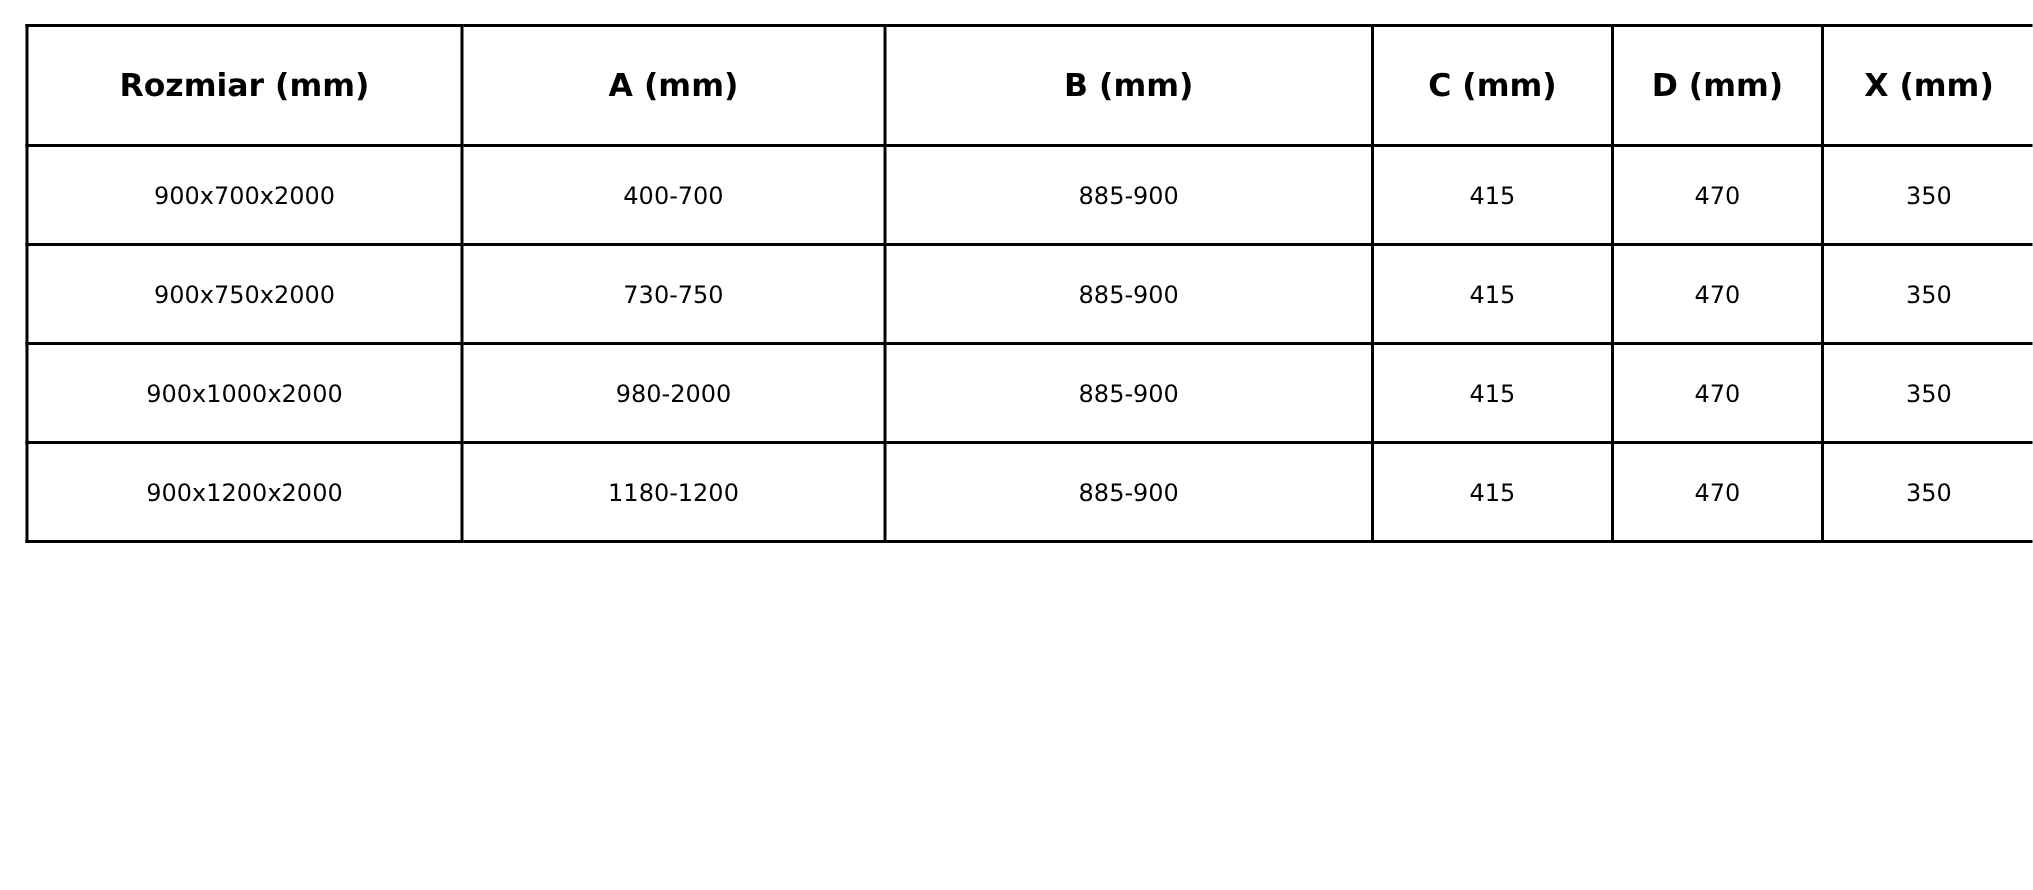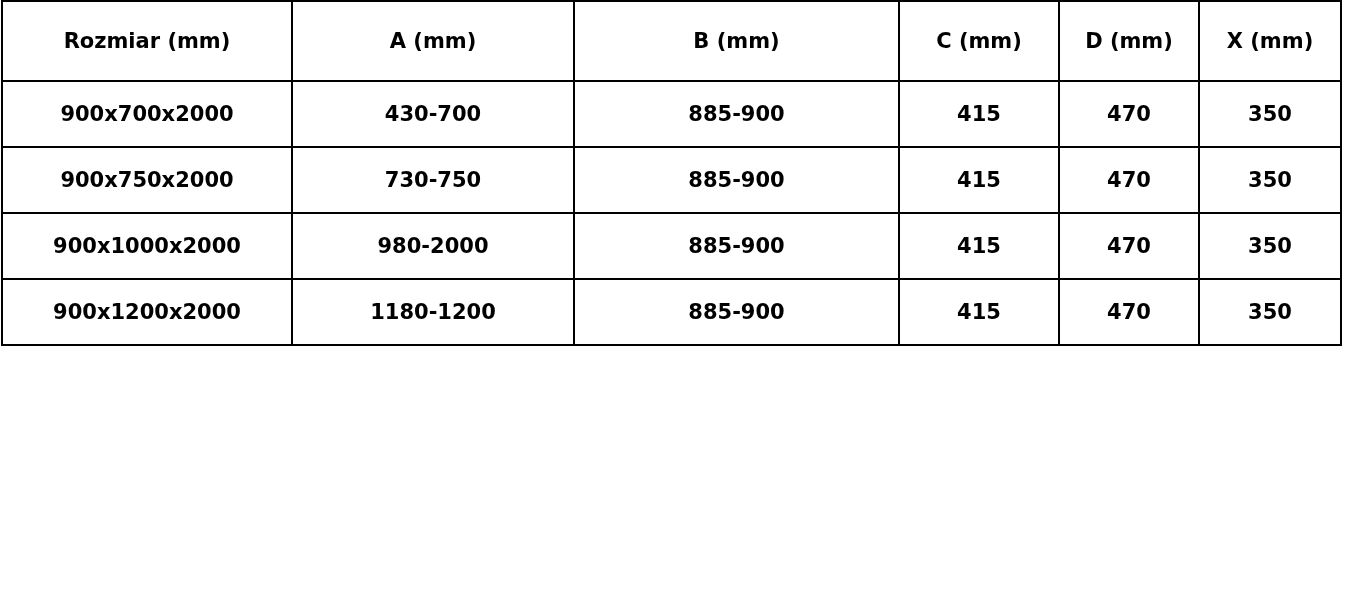--- a/index.html
+++ b/index.html
@@ -11,38 +11,38 @@
     width: 1355px;
     height: 593px;
     font-family: "DejaVu Sans", sans-serif;
     color: #000000;
     overflow: hidden;
   }
   .sheet {
     width: 1355px;
     height: 593px;
     box-sizing: border-box;
-    padding: 0;
+    padding: 16px;
   }
   table.size-table {
     border-collapse: collapse;
     table-layout: fixed;
     width: 1339px;
     margin: 0 0 0 1px;
     border: 2px solid #000000;
   }
   table.size-table th,
   table.size-table td {
     border: 2px solid #000000;
     text-align: center;
     vertical-align: middle;
     height: 64px;
     padding: 0 4px;
-    font-size: 21px;
-    font-weight: 700;
+    font-size: 16px;
+    font-weight: 400;
     white-space: nowrap;
   }
   table.size-table thead th {
     font-weight: 700;
     font-size: 21px;
     height: 78px;
   }
   
   col.c0 { width: 290px; }
   col.c1 { width: 282px; }
@@ -70,21 +70,21 @@
         <th>A (mm)</th>
         <th>B (mm)</th>
         <th>C (mm)</th>
         <th>D (mm)</th>
         <th>X (mm)</th>
       </tr>
     </thead>
     <tbody>
       <tr>
         <td>900x700x2000</td>
-        <td>430-700</td>
+        <td>400-700</td>
         <td>885-900</td>
         <td>415</td>
         <td>470</td>
         <td>350</td>
       </tr>
       <tr>
         <td>900x750x2000</td>
         <td>730-750</td>
         <td>885-900</td>
         <td>415</td>

